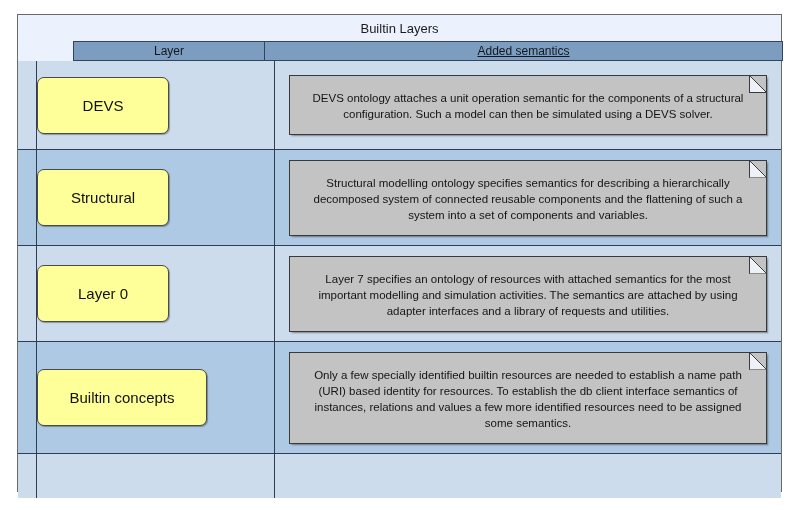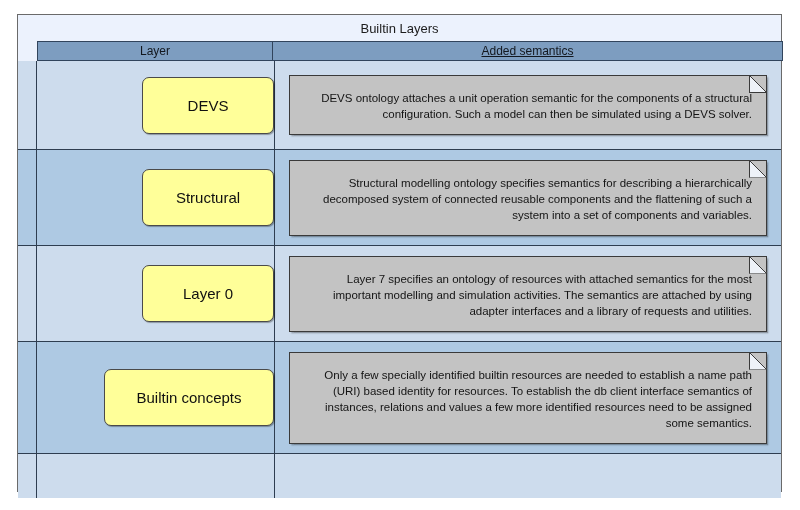--- a/index.html
+++ b/index.html
@@ -33,21 +33,21 @@
     display:flex;
     box-sizing:border-box;
   }
   .header-cell{
     background:#7d9dc0;
     border:1px solid #31445c;
     box-sizing:border-box;
     display:flex; align-items:center; justify-content:center;
     font-size:12px; color:#13181f;
   }
-  .header-cell.layer{ width:236px; }
+  .header-cell.layer{ width:192px;margin-left:36px; }
   .header-cell.semantics{ flex:1; border-left:none;text-decoration:underline; }
 
   
   .body-area{
     position:absolute; left:0; top:46px;
     width:100%; bottom:0;
   }
   .row{
     position:relative;
     display:flex;
@@ -62,21 +62,21 @@
     width:19px;
     border-right:1px solid #2e3d50;
     box-sizing:border-box;
     flex:0 0 19px;
   }
   .cell-layer{
     width:238px;
     flex:0 0 238px;
     border-right:1px solid #2e3d50;
     box-sizing:border-box;
-    display:flex; align-items:center; justify-content:flex-end;
+    display:flex; align-items:center; justify-content:flex-start;
   }
   .cell-sem{
     flex:1;
     box-sizing:border-box;
     display:flex; align-items:center; justify-content:center;
     padding:0 14px;
   }
 
   
   .layer-box{
@@ -98,21 +98,21 @@
     position:relative;
     background:#c3c3c3;
     border:1px solid #3a3a3a;
     box-shadow:1.5px 1.5px 1.5px rgba(0,0,0,0.3);
     box-sizing:border-box;
     width:100%;
     padding:14px 14px 12px 14px;
     font-size:11.5px;
     line-height:16px;
     color:#141414;
-    text-align:right;
+    text-align:center;
   }
   .note .fold{
     position:absolute;
     top:-1px; right:-1px;
     width:17px; height:17px;
     background:#eef2f8;
     border-left:1px solid #3a3a3a;
     border-bottom:1px solid #3a3a3a;
     clip-path:polygon(0 0,100% 100%,0 100%);
   }

